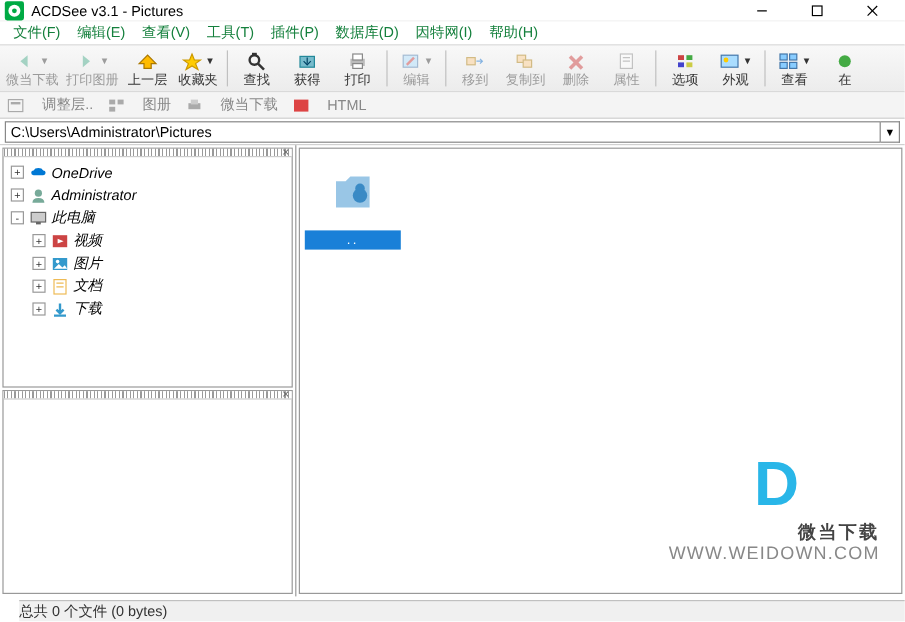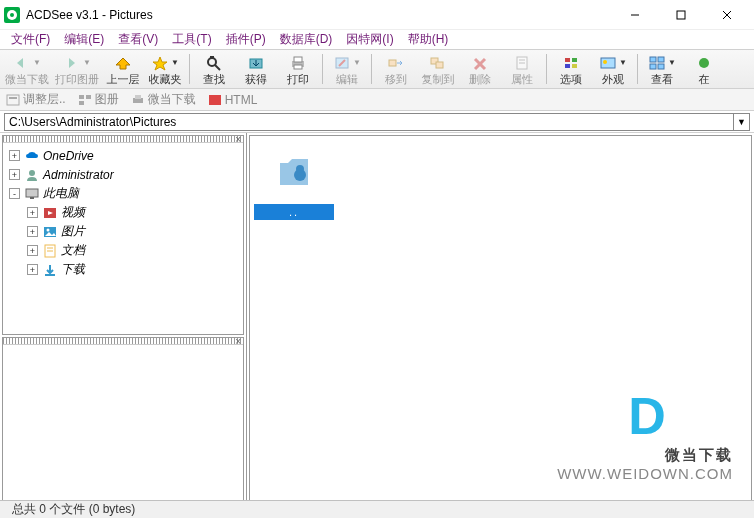--- a/index.html
+++ b/index.html
@@ -1,36 +1,36 @@
 <!DOCTYPE html>
 <html><head>
 <meta charset="utf-8">
 <style>
 * { margin: 0; padding: 0; box-sizing: border-box; font-family: "Microsoft YaHei", Tahoma, sans-serif; font-size: 12px; }
 body { background: #fff; width: 754px; height: 518px; overflow: hidden; position: relative; }
 
-.titlebar { height: 30px; display: flex; align-items: center; padding: 0 4px; background: #fff; border-bottom: 1px solid #eee; }
+.titlebar { height: 18px; display: flex; align-items: center; padding: 0 4px; background: #fff; border-bottom: 1px solid #eee; }
 .titlebar .icon { width: 16px; height: 16px; background: #0a4; border-radius: 2px; margin-right: 6px; display:flex; align-items:center; justify-content:center; }
 .titlebar .icon svg { width:12px; height:12px; }
 .titlebar .title { flex: 1; color: #000; }
 .titlebar .winbtn { width: 46px; height: 30px; display: flex; align-items: center; justify-content: center; color: #000; }
 
 .menubar { height: 20px; display: flex; align-items: center; padding: 0 4px; border-bottom: 1px solid #d0d0d0; background:#fff; }
-.menubar .menuitem { padding: 2px 7px; color: #701a75; }
+.menubar .menuitem { padding: 2px 7px; color: #15803d; }
 
 .toolbar { height: 39px; display: flex; align-items: stretch; padding: 1px 2px; background: linear-gradient(#f8f8f8,#ececec); border-bottom: 1px solid #d0d0d0; gap: 0; }
 .tbbtn { display: flex; flex-direction: column; align-items: center; justify-content: center; padding: 0 3px; min-width: 42px; }
 .tbbtn.disabled { opacity: .45; }
 .tbbtn .ic { height: 20px; display: flex; align-items: center; justify-content: center; }
 .tbbtn .lbl { font-size: 11px; color: #333; line-height: 13px; white-space: nowrap; }
 .tbbtn .dd { font-size: 8px; color: #333; margin-left: 2px; }
 .tbsep { width: 1px; background: #c0c0c0; margin: 3px 3px; }
 
 .subtoolbar { height: 22px; display: flex; align-items: center; padding: 0 6px; background: #f4f4f4; border-bottom: 1px solid #d0d0d0; gap: 12px; color: #888; }
-.subtoolbar .sitem { display: flex; align-items: center; gap: 3px; }
+.subtoolbar .sitem { display: flex; align-items: center; gap: 15px; }
 
 .pathbar { height: 22px; display: flex; align-items: center; padding: 2px 4px; border-bottom: 1px solid #d0d0d0; }
 .pathbar input { flex: 1; border: 1px solid #888; padding: 1px 4px; font-family: Liberation Sans, sans-serif; font-size: 12px; height: 18px; }
 .pathbar .drop { width: 16px; height: 18px; border: 1px solid #888; border-left: none; display: flex; align-items: center; justify-content: center; font-size: 9px; }
 
 .body { display: flex; height: 376px; }
 .left { width: 247px; display: flex; flex-direction: column; border-right: 1px solid #999; padding: 2px; gap: 2px; }
 .panel { border: 1px solid #999; background: #fff; position: relative; }
 .panel .grip { height: 7px; background: repeating-linear-gradient(90deg,#999,#999 1px,#fff 1px,#fff 3px); border-bottom:1px solid #ccc; display:flex; justify-content:flex-end; align-items:center; padding-right:2px; }
 .panel .grip .x { font-size: 10px; color:#666; cursor:pointer; }
@@ -39,21 +39,21 @@
 .tree .exp { width: 11px; height: 11px; border: 1px solid #999; display: flex; align-items: center; justify-content: center; font-size: 9px; line-height: 8px; margin-right: 4px; color:#333; background:#fff; }
 .tree .tic { width: 16px; height: 16px; margin-right: 3px; display:flex; align-items:center; justify-content:center; }
 .tree .lbl { color: #000; font-style: italic; }
 .tree .d1 { padding-left: 4px; } .tree .d2 { padding-left: 22px; }
 
 .right { flex: 1; padding: 4px; background: #fff; border: 1px solid #999; margin:2px; position:relative; }
 .thumb { width: 80px; text-align: center; position: absolute; left: 4px; top: 4px; }
 .thumb .img { width: 80px; height: 62px; display: flex; align-items: center; justify-content: center; }
 .thumb .cap { margin-top: 2px; background: #1a80d8; color: #fff; font-size: 11px; padding: 2px 0; width: 80px; letter-spacing:2px; }
 
-.statusbar { height: 18px; border-top: 1px solid #c0c0c0; background: #f0f0f0; display: flex; align-items: center; padding: 0 12px; font-size: 11px; color: #333; position:absolute; bottom:0; left:0; right:0;}
+.statusbar { height: 18px; border-top: 1px solid #c0c0c0; background: #f0f0f0; display: flex; align-items: center; padding: 0 0; font-size: 11px; color: #333; position:absolute; bottom:0; left:16px; right:0;}
 
 .watermark { position: absolute; right: 18px; bottom: 24px; text-align: center; }
 .watermark .logo { font-size: 52px; font-weight: 700; color: #29b6e8; font-family: Arial; letter-spacing:-4px;}
 .watermark .t1 { font-size: 15px; font-weight: 700; color: #444; letter-spacing:2px;text-align:right; }
 .watermark .t2 { font-size: 15px; color: #888; letter-spacing:1px;}
 
 svg { display:block; }
 </style>
 </head>
 <body>

